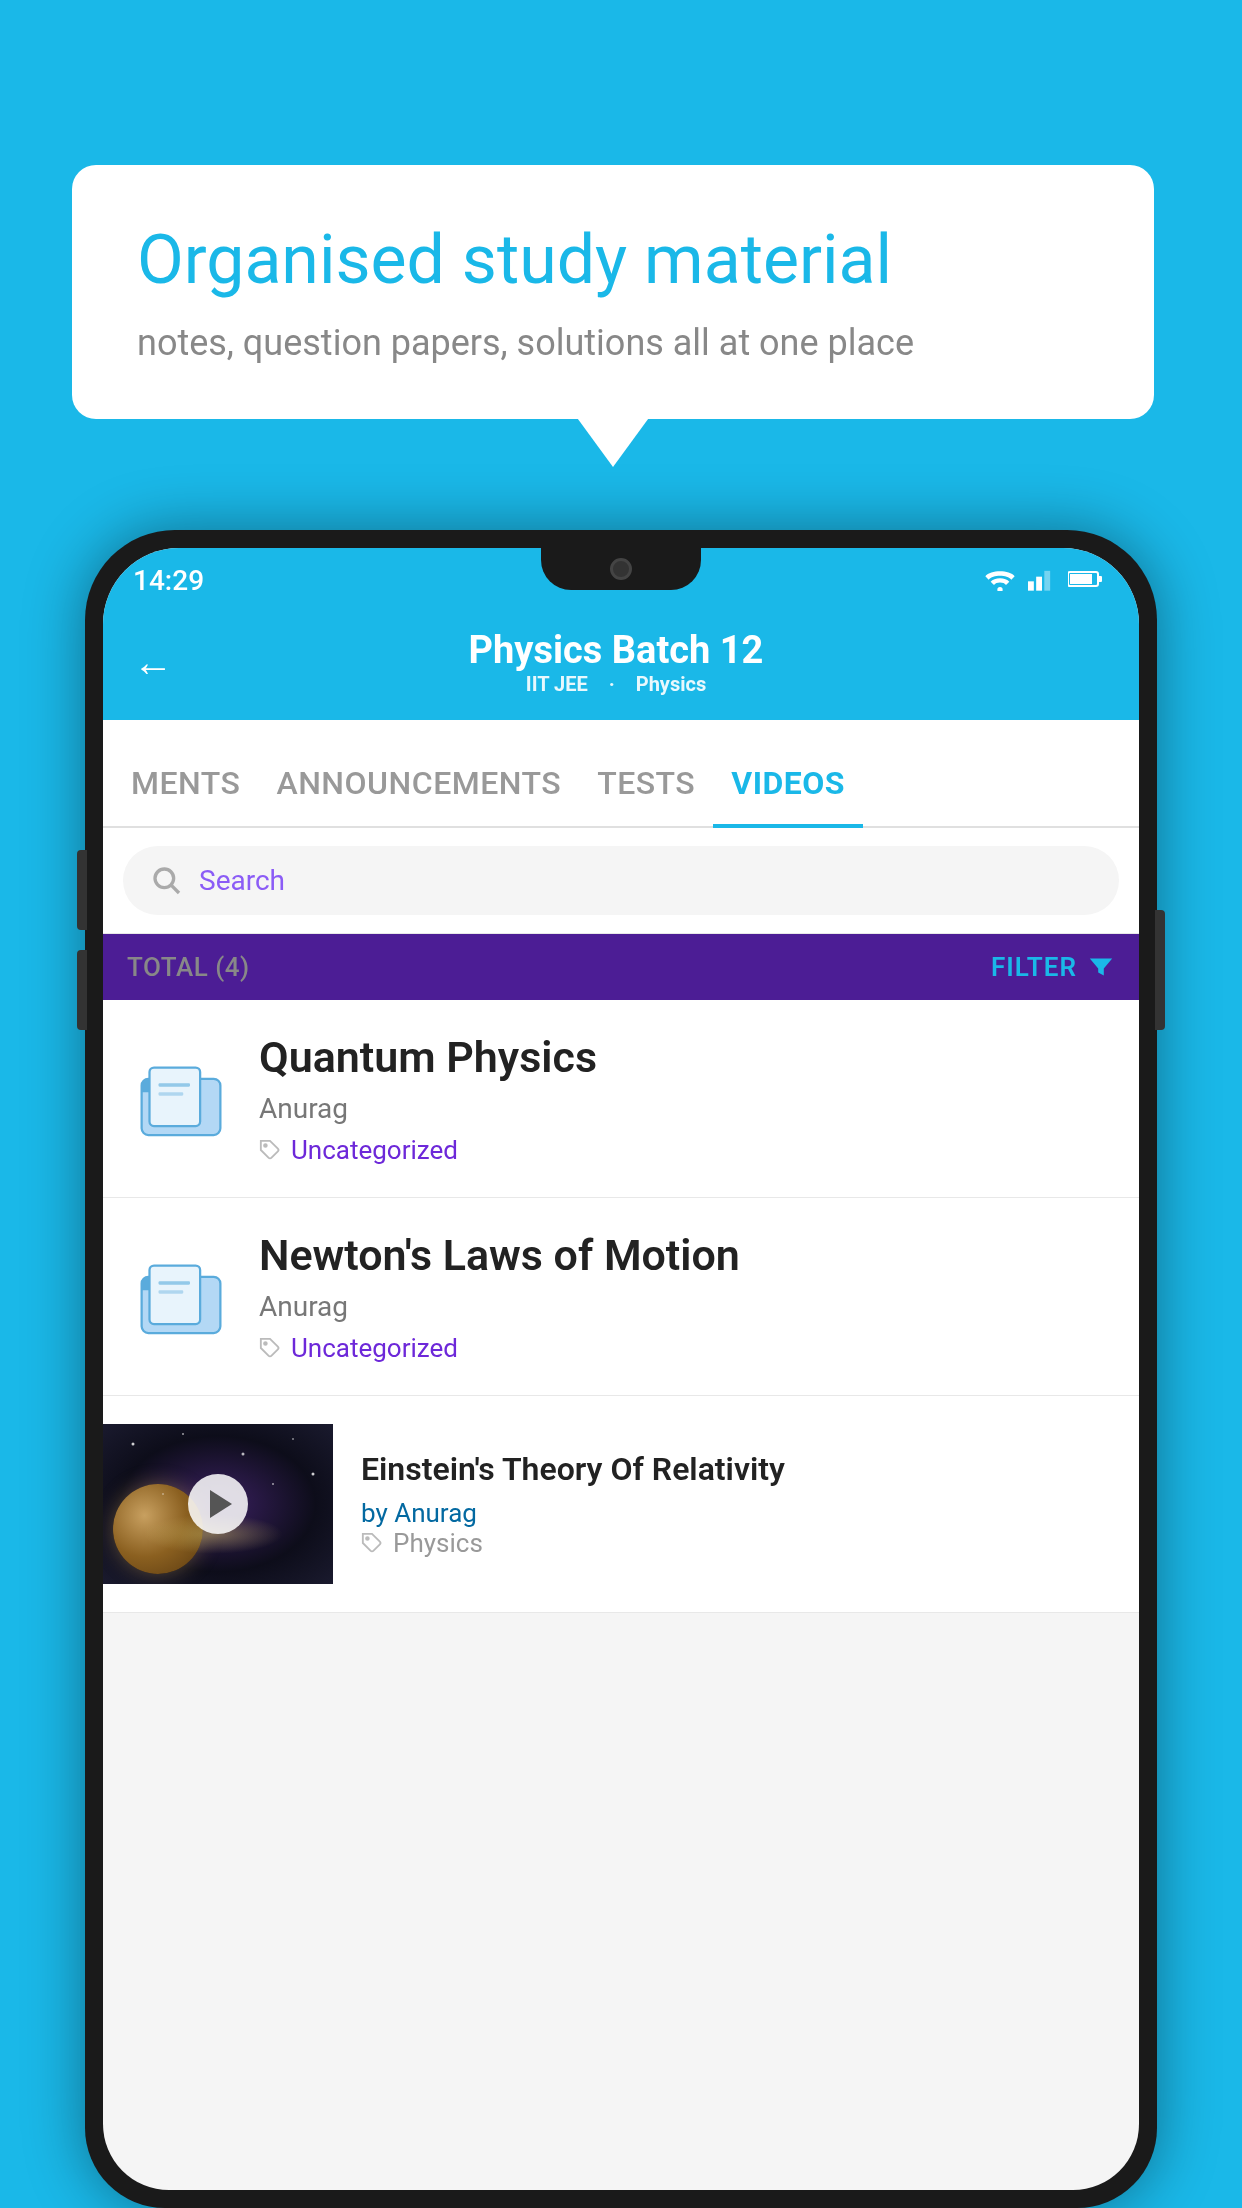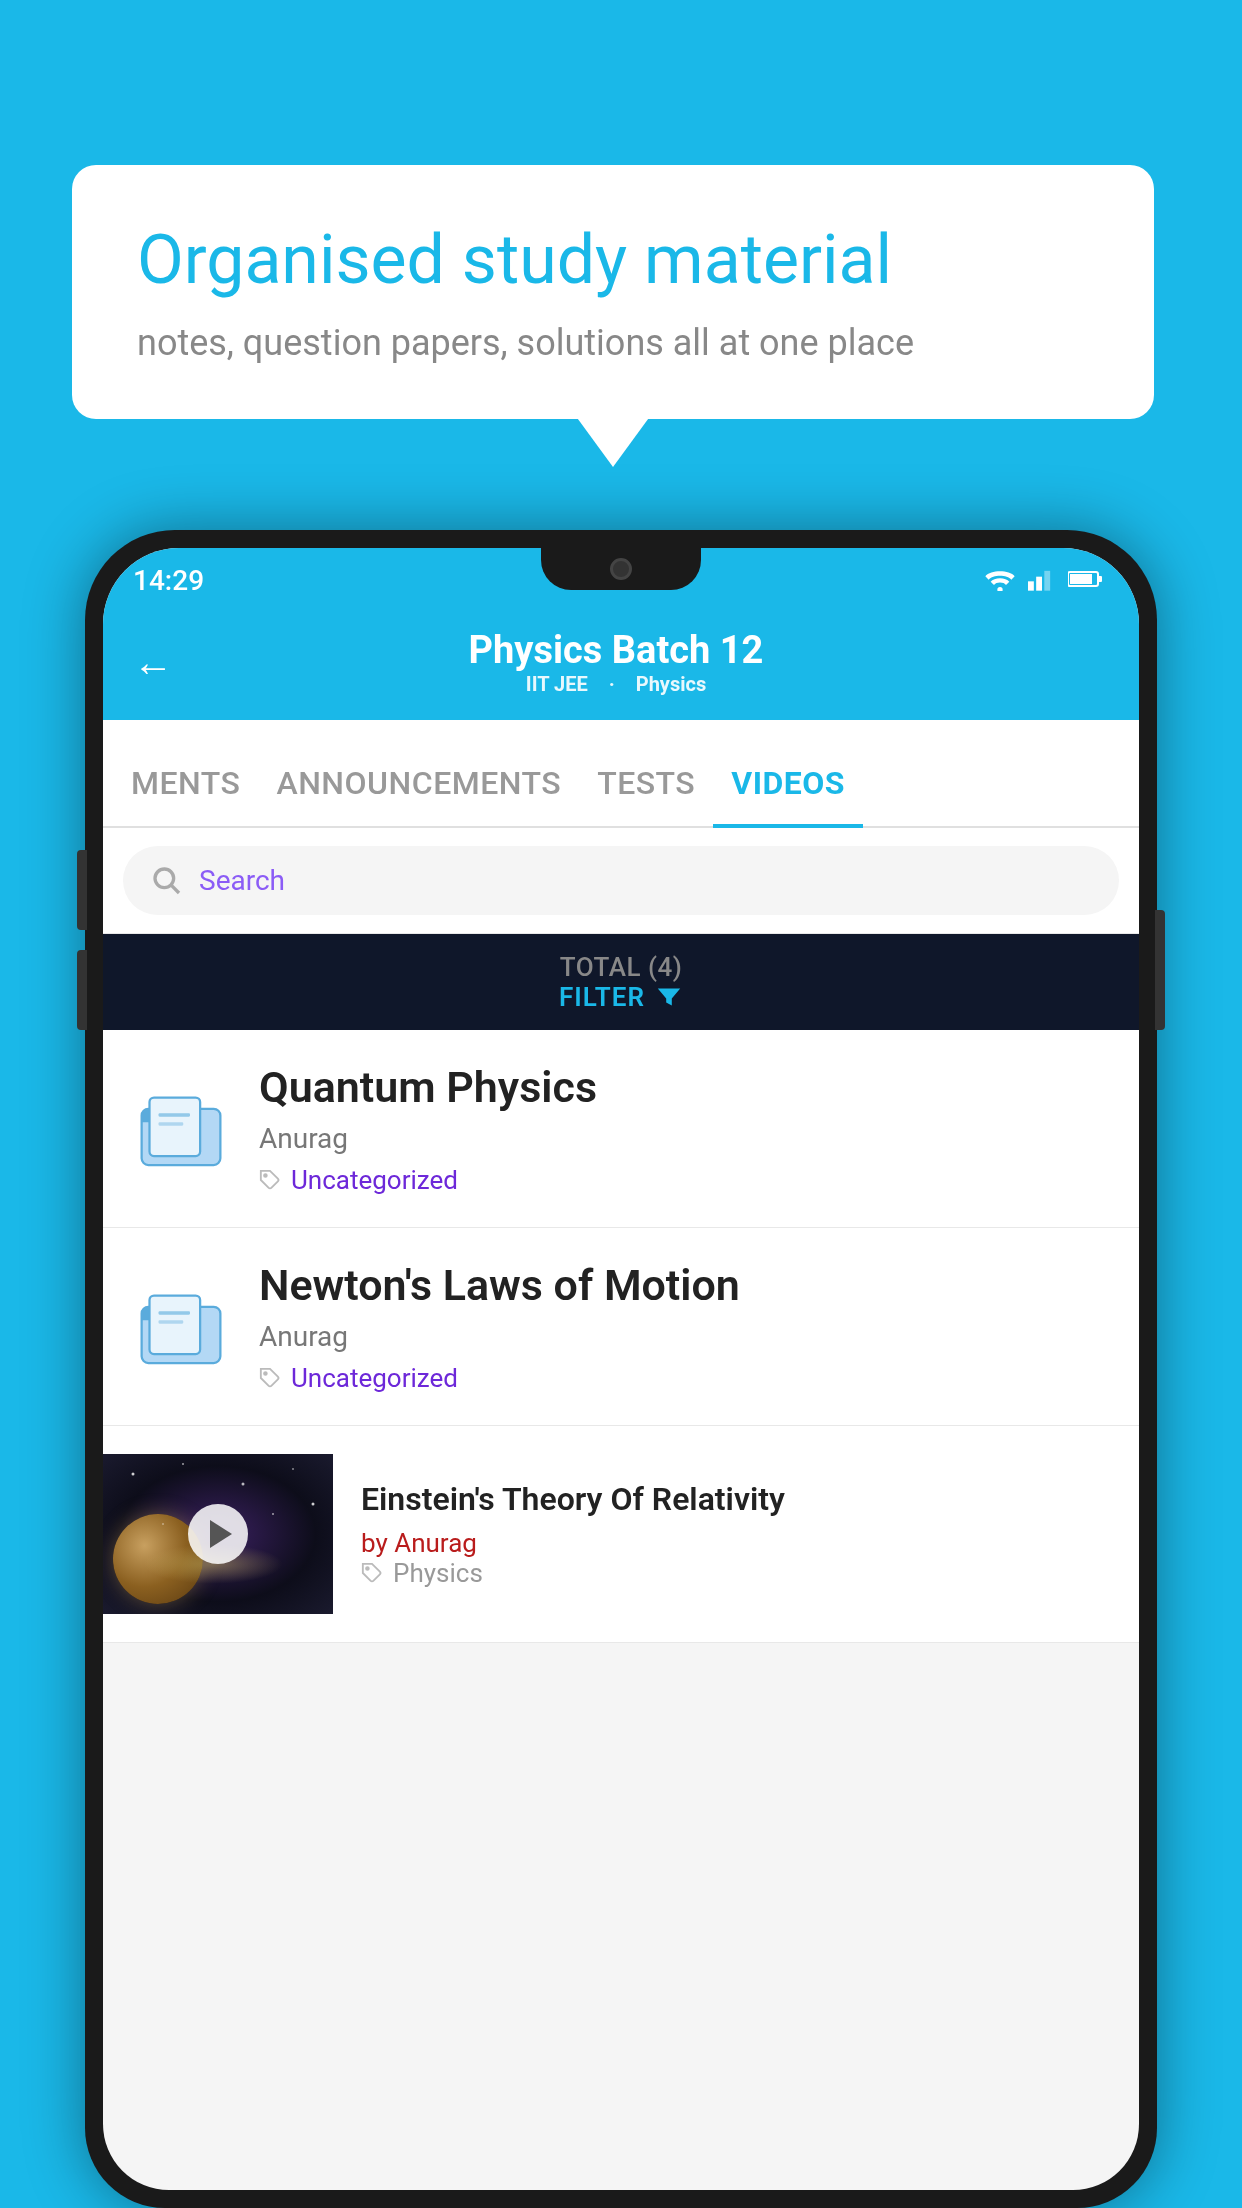--- a/index.html
+++ b/index.html
@@ -218,26 +218,25 @@
     }
 
     .search-icon-svg {
       width: 32px;
       height: 32px;
       color: #aaa;
     }
 
     
     .filter-row {
-      background: #0f172a;
-      padding: 18px 12px;
+      background: #4c1d95;
+      padding: 18px 24px;
       display: flex;
       align-items: center;
       justify-content: space-between;
-      flex-direction: column;
     }
 
     .total-label {
       font-size: 26px;
       color: #888;
       font-weight: 500;
       letter-spacing: 0.5px;
     }
 
     .filter-btn {
@@ -393,21 +392,21 @@
 
     .einstein-title {
       font-size: 32px;
       font-weight: 600;
       color: #222;
       margin-bottom: 10px;
     }
 
     .einstein-author {
       font-size: 26px;
-      color: #b91c1c;
+      color: #0369a1;
     }
 
     .einstein-tag {
       display: flex;
       align-items: center;
       gap: 10px;
       color: #999;
       font-size: 26px;
     }
 

